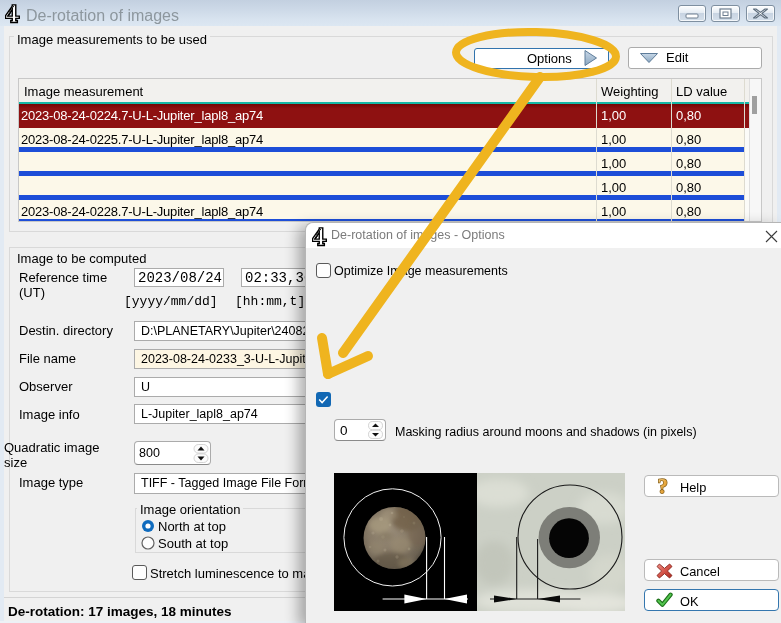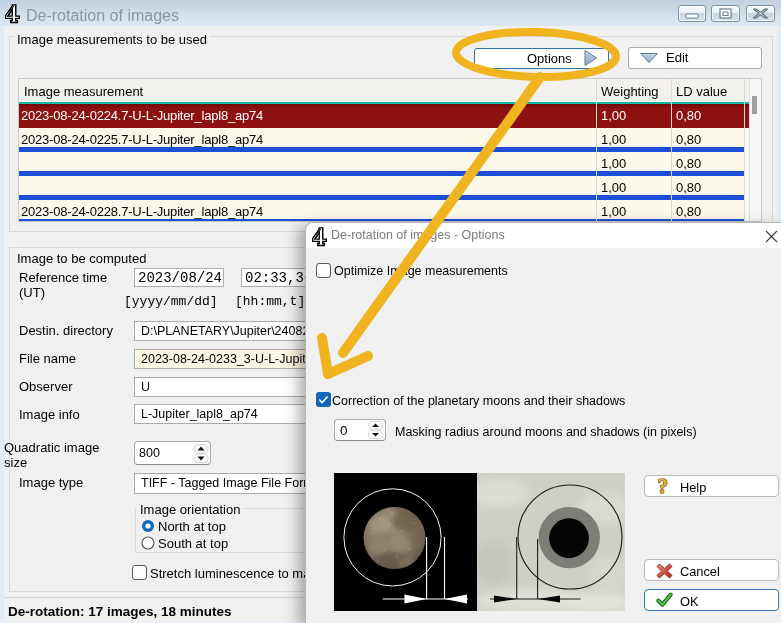--- a/index.html
+++ b/index.html
@@ -212,21 +212,20 @@
     <path d="M1 1 L12 12 M12 1 L1 12" stroke="#3b3b3b" stroke-width="1.1"></path>
   </svg>
 
   <div class="abs cb" style="left:10px; top:40px;"></div>
   <div class="abs lbl" style="left:28px; top:41px; font-size:12.5px;">Optimize Image measurements</div>
 
   <svg class="abs" style="left:10px; top:169px;" width="15" height="15" viewBox="0 0 15 15">
     <rect x="0" y="0" width="15" height="15" rx="3" fill="#1268b4"></rect>
     <path d="M3.2 7.6 L6.1 10.6 L11.6 4.6" stroke="#fff" stroke-width="1.5" fill="none"></path>
   </svg>
-  <div class="abs lbl" style="left:26px; top:171px; font-size:12.5px;">Correction of the planetary moons and their shadows</div>
 
   <div class="abs inp" style="left:28px; top:196px; width:52px; height:22px; padding:3px 0 0 5px; border-radius:4px; border-bottom-color:#8a8a8a; font-size:13.5px;">0</div>
   <svg class="abs" style="left:62px; top:198px;" width="15" height="18" viewBox="0 0 15 18">
     <rect x="0.5" y="0.5" width="14" height="8.2" rx="4.1" fill="#fcfcfc" stroke="#c9c9c9" stroke-width=".8"></rect>
     <rect x="0.5" y="9.3" width="14" height="8.2" rx="4.1" fill="#fcfcfc" stroke="#c9c9c9" stroke-width=".8"></rect>
     <path d="M4 6 L7.5 2.4 L11 6 Z" fill="#111"></path>
     <path d="M4 12 L7.5 15.6 L11 12 Z" fill="#111"></path>
   </svg>
   <div class="abs lbl" style="left:89px; top:202px; font-size:12.5px;">Masking radius around moons and shadows (in pixels)</div>
 

